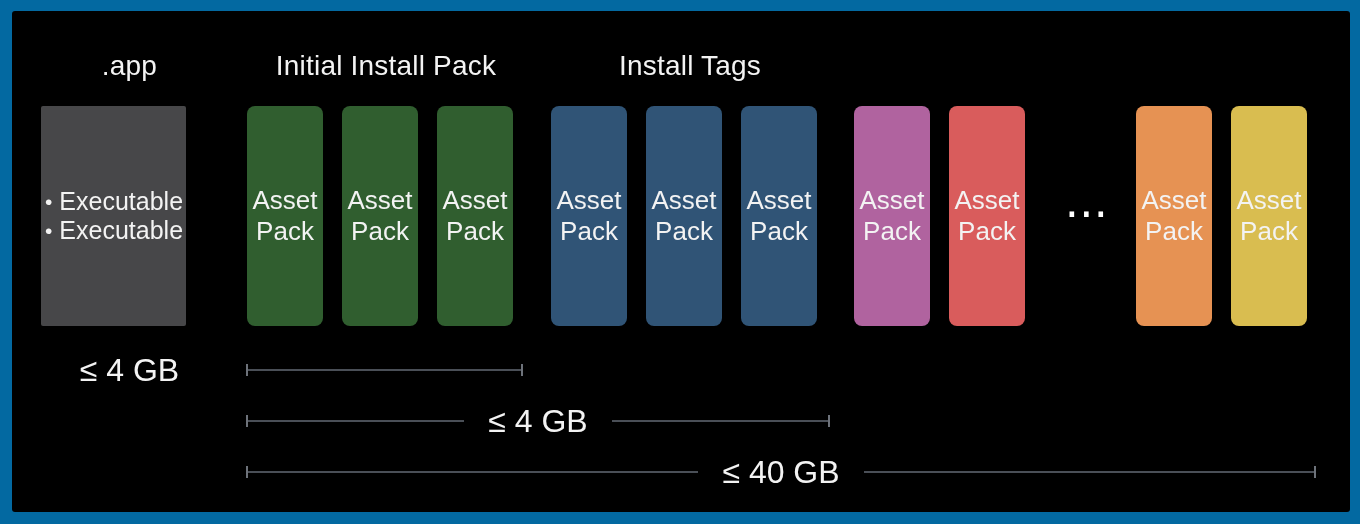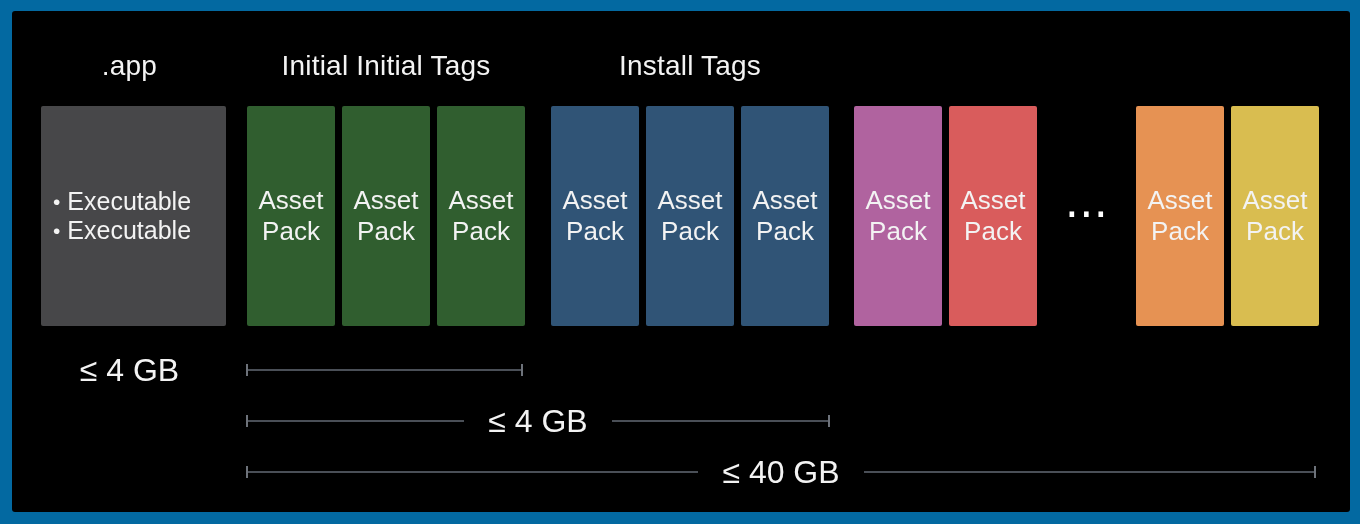--- a/index.html
+++ b/index.html
@@ -19,32 +19,32 @@
   
   .hdr{
     position:absolute;top:48px;height:36px;line-height:36px;
     text-align:center;font-size:28px;letter-spacing:0.2px;
   }
   .hdr-app{left:41px;width:177px;}
   .hdr-initial{left:247px;width:278px;}
   .hdr-prefetch{left:551px;width:278px;}
   
   .appbox{
-    position:absolute;left:41px;top:106px;width:185px;height:220px;
+    position:absolute;left:41px;top:106px;width:145px;height:220px;
     border-radius:2px;
     display:flex;flex-direction:column;justify-content:center;
-    box-sizing:border-box;padding-left:12px;
+    box-sizing:border-box;padding-left:4px;
     font-size:25px;line-height:1.16;
   }
   .appitem{white-space:nowrap;}
   .appitem .bullet{margin-right:7px;font-size:21px;vertical-align:1px;}
   
   .pack{
-    position:absolute;top:106px;width:88px;height:220px;
-    border-radius:2px;
+    position:absolute;top:106px;width:76px;height:220px;
+    border-radius:8px;
     display:flex;flex-direction:column;align-items:center;justify-content:center;
     font-size:26px;line-height:1.18;text-align:center;
   }
   .p0{left:247px}.p1{left:342px}.p2{left:437px}
   .p3{left:551px}.p4{left:646px}.p5{left:741px}
   .p6{left:854px}.p7{left:949px}
   .p8{left:1136px}.p9{left:1231px}
   
   .dots{
     position:absolute;left:1037px;top:189px;width:99px;height:48px;
@@ -67,21 +67,21 @@
   .mtext{flex:none;padding:0 24px;font-size:32px;line-height:38px;}
   .m1 .mtext{padding:0 26px;}
 </style>
 </head>
 <body>
 
 <div class="page">
   <div class="panel" style="background: rgb(0, 0, 0);"></div>
 
   <div class="hdr hdr-app" style="color: rgb(243, 243, 243);">.app</div>
-  <div class="hdr hdr-initial" style="color: rgb(243, 243, 243);">Initial Initial Tags</div>
+  <div class="hdr hdr-initial" style="color: rgb(243, 243, 243);">Initial Install Pack</div>
   <div class="hdr hdr-prefetch" style="color: rgb(243, 243, 243);">Install Tags</div>
 
   <div class="appbox" style="background: rgb(71, 71, 73); color: rgb(243, 243, 243);">
     <div class="appitem">
       <span class="bullet">•</span><span>Executable</span>
     </div>
     <div class="appitem">
       <span class="bullet">•</span><span>Executable</span>
     </div>
   </div>

